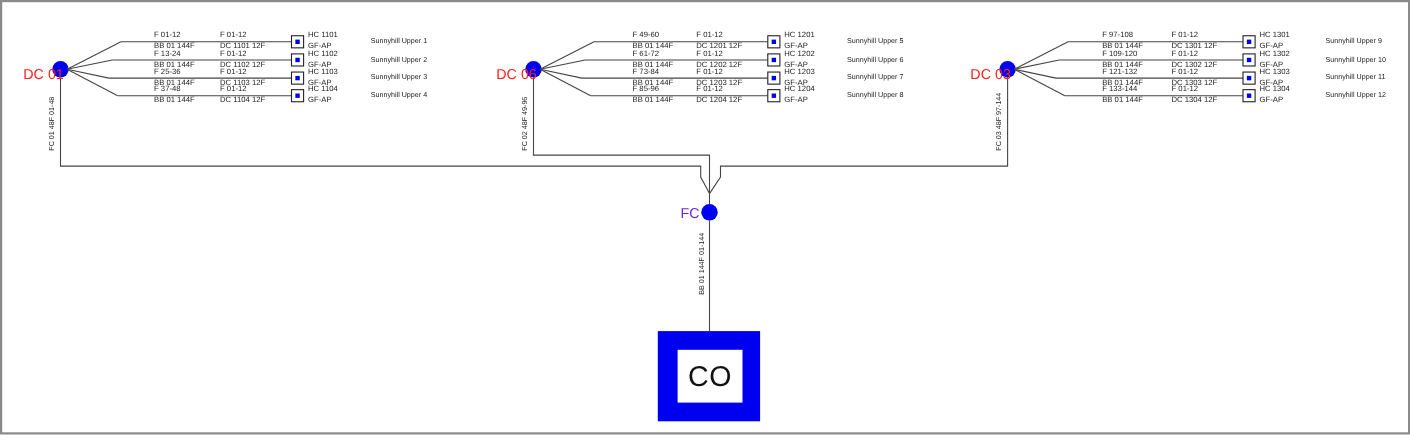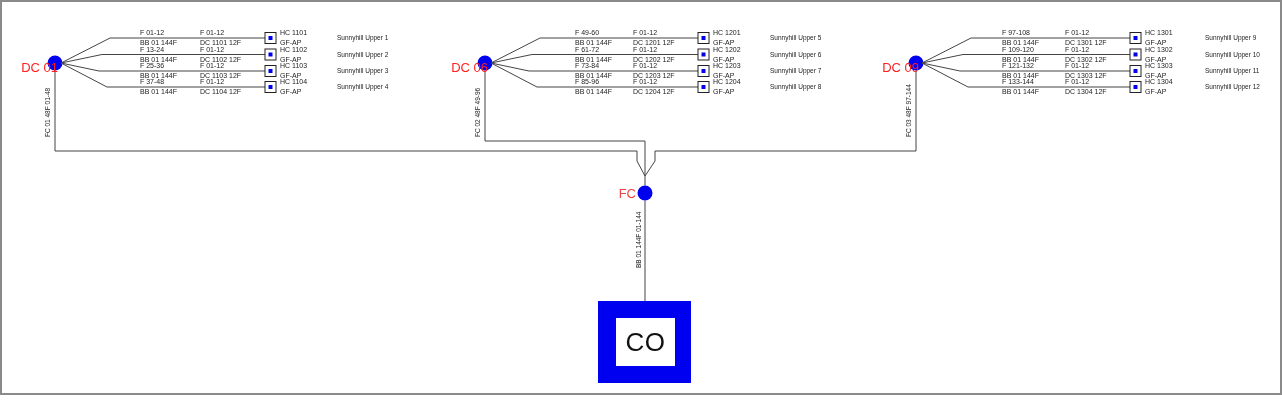--- a/index.html
+++ b/index.html
@@ -140,21 +140,21 @@
       <div class="lbl" style="left: 713px; top: 62px;">HC 1203</div>
       <div class="lbl" style="left: 713px; top: 72px;">GF-AP</div>
       <div class="lbl site" style="left: 770px; top: 67px;">Sunnyhill Upper 7</div>
       <div class="lbl" style="left: 575px; top: 78px;">F 85-96</div>
       <div class="lbl" style="left: 575px; top: 88px;">BB 01 144F</div>
       <div class="lbl" style="left: 633px; top: 78px;">F 01-12</div>
       <div class="lbl" style="left: 633px; top: 88px;">DC 1204 12F</div>
       <div class="lbl" style="left: 713px; top: 78px;">HC 1204</div>
       <div class="lbl" style="left: 713px; top: 88px;">GF-AP</div>
       <div class="lbl site" style="left: 770px; top: 83px;">Sunnyhill Upper 8</div>
-      <div class="dc-label" style="left: 868px; top: 61px; color: rgb(255, 32, 32);">DC 09</div>
+      <div class="dc-label" style="left: 868px; top: 61px; color: rgb(255, 32, 32);">DC 03</div>
       <div class="vlabel" style="left: 904px; top: 137px; width: 56px;">FC 03 48F 97-144</div>
       <div class="lbl" style="left: 1002px; top: 29px;">F 97-108</div>
       <div class="lbl" style="left: 1002px; top: 39px;">BB 01 144F</div>
       <div class="lbl" style="left: 1065px; top: 29px;">F 01-12</div>
       <div class="lbl" style="left: 1065px; top: 39px;">DC 1301 12F</div>
       <div class="lbl" style="left: 1145px; top: 29px;">HC 1301</div>
       <div class="lbl" style="left: 1145px; top: 39px;">GF-AP</div>
       <div class="lbl site" style="left: 1205px; top: 34px;">Sunnyhill Upper 9</div>
       <div class="lbl" style="left: 1002px; top: 45.5px;">F 109-120</div>
       <div class="lbl" style="left: 1002px; top: 55.5px;">BB 01 144F</div>
@@ -172,21 +172,21 @@
       <div class="lbl site" style="left: 1205px; top: 67px;">Sunnyhill Upper 11</div>
       <div class="lbl" style="left: 1002px; top: 78px;">F 133-144</div>
       <div class="lbl" style="left: 1002px; top: 88px;">BB 01 144F</div>
       <div class="lbl" style="left: 1065px; top: 78px;">F 01-12</div>
       <div class="lbl" style="left: 1065px; top: 88px;">DC 1304 12F</div>
       <div class="lbl" style="left: 1145px; top: 78px;">HC 1304</div>
       <div class="lbl" style="left: 1145px; top: 88px;">GF-AP</div>
       <div class="lbl site" style="left: 1205px; top: 83px;">Sunnyhill Upper 12</div>
     </div>
 
-  <div class="fc-label" style="left: 610px; top: 187px; color: #ef4444;">FC</div>
+  <div class="fc-label" style="left: 610px; top: 187px; color: #6d28d9;">FC</div>
   <div class="vlabel" style="left:634px;top:268px;width:64px;">BB 01 144F 01-144</div>
 
   <div class="co-box" style="background: rgb(0, 0, 240);">
     <div class="co-inner">
       <span class="co-text">CO</span>
     </div>
   </div>
 
   <div class="frame" style="border-color: rgb(138, 138, 138);"></div>
 </div>

